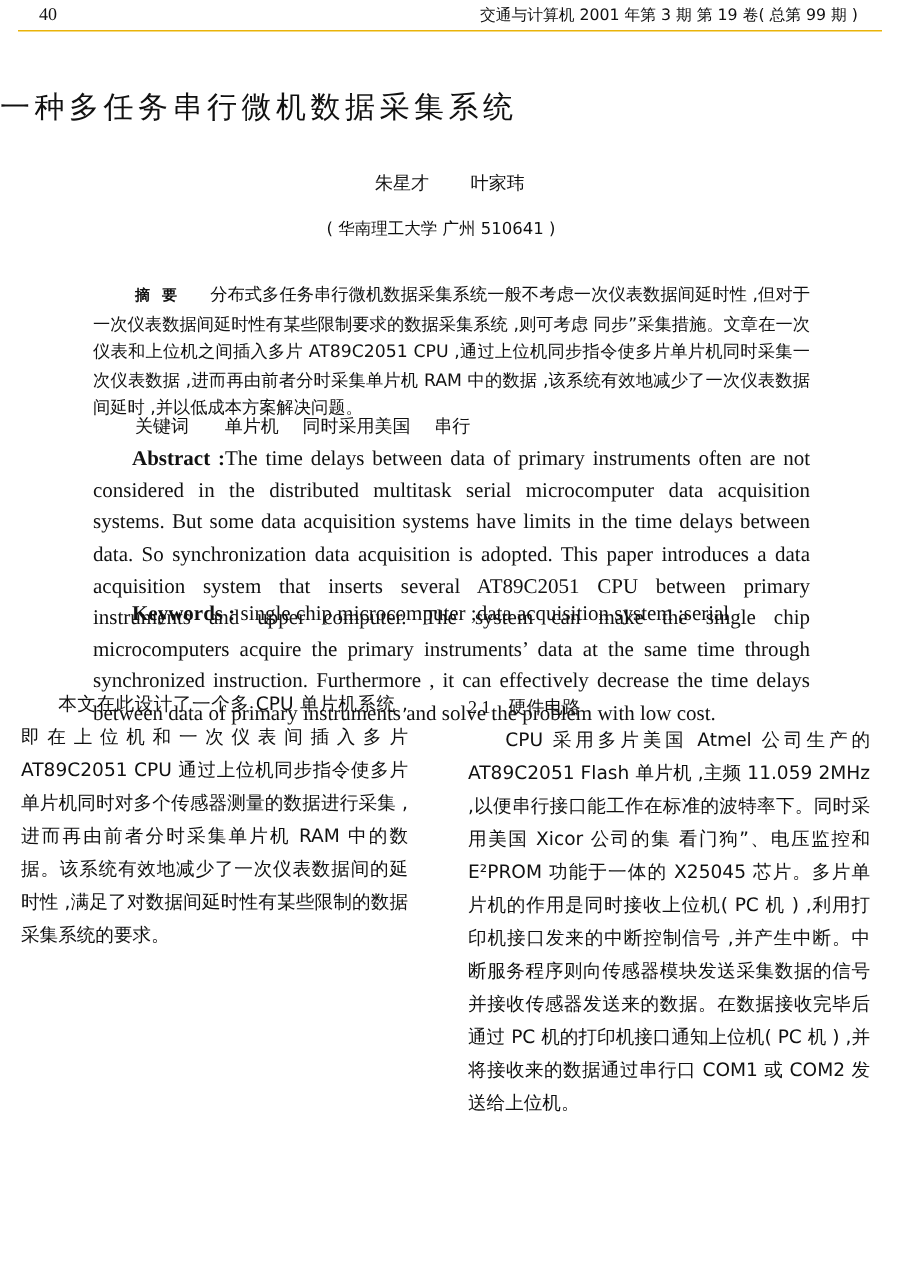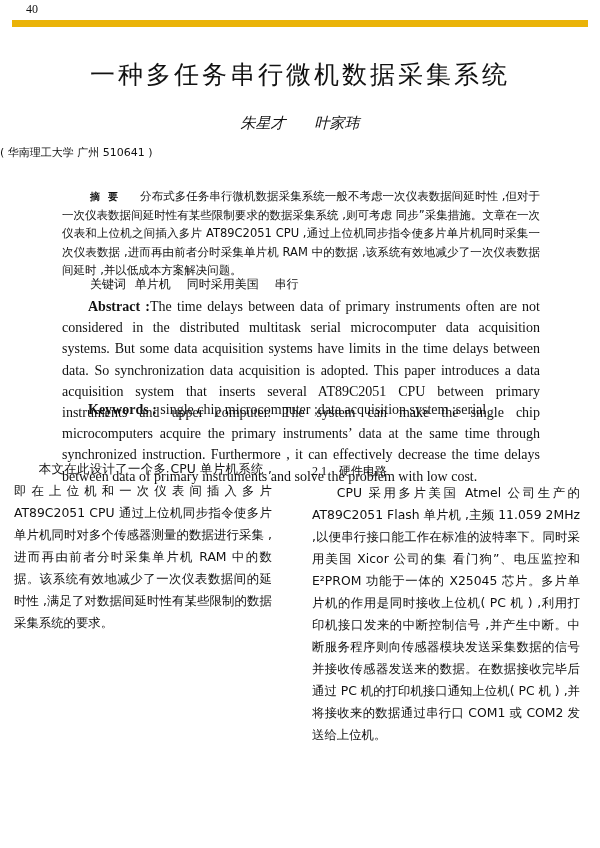--- a/index.html
+++ b/index.html
@@ -2,38 +2,38 @@
 <html><head>
 <meta charset="utf-8">
 <style>
   html, body { margin: 0; padding: 0; }
   body {
     width: 600px; height: 848px; background: #ffffff; color: #111;
     font-family: "DejaVu Sans", sans-serif; position: relative; overflow: hidden;
   }
   .header {
     position: absolute; left: 12px; right: 12px; top: 0; height: 20px;
-    border-bottom: 7px solid #eab308; font-size: 10.5px;
+    border-bottom: 1px solid #eab308; font-size: 10.5px;
   }
   .header .pagenum { position: absolute; left: 14px; top: 2px; font-family: "Liberation Serif", serif; font-size: 12px; }
   .header .journal { position: absolute; right: 16px; top: 3px; }
   .title {
-    position: absolute; left: 0; right: 0; top: 58px; text-align: center;
-    font-size: 25px; letter-spacing: 3px; font-weight: normal;
+    position: absolute; left: 0; right: 0; top: 58px; 
+    font-size: 20px; letter-spacing: 3px; font-weight: normal;
   }
-  .authors { position: absolute; left: 0; right: 0; top: 114px; text-align: center; font-size: 15px; font-style: italic; }
+  .authors { position: absolute; left: 0; right: 0; top: 114px; text-align: center; font-size: 12px; }
   .authors span { margin: 0 12px; }
-  .affil { position: absolute; left: 0; right: 12px; top: 145px; text-align: left; font-size: 11px; }
+  .affil { position: absolute; left: 0; right: 12px; top: 145px; text-align: center; font-size: 11px; }
   .abs-cn {
     position: absolute; left: 62px; width: 478px; top: 187px;
     font-size: 11.5px; line-height: 18.2px; text-align: justify;
   }
   .abs-cn .label { font-size: 10px; font-weight: bold; margin-left: 28px; margin-right: 14px; letter-spacing: 8px; }
   .kw-cn { position: absolute; left: 90px; top: 276px; font-size: 12px; }
-  .kw-cn .label { margin-right: 5px; }
+  .kw-cn .label { margin-right: 20px; }
   .kw-cn span.k { margin-right: 12px; }
   .abs-en {
     position: absolute; left: 62px; width: 478px; top: 296px;
     font-family: "Liberation Serif", serif; font-size: 14px; line-height: 21.2px; text-align: justify;
   }
   .abs-en .label { font-weight: bold; margin-left: 26px; }
   .kw-en { position: absolute; left: 88px; top: 402px; font-family: "Liberation Serif", serif; font-size: 14px; }
   .kw-en .label { font-weight: bold; }
   .col { position: absolute; top: 458px; width: 258px; font-size: 12.4px; line-height: 22px; text-align: justify; }
   .col.left { left: 14px; }
@@ -44,20 +44,21 @@
   .h2 { font-size: 12px; margin: 2px 0 0 0; }
   .h2 .num { font-family: "Liberation Serif", serif; margin-right: 12px; }
   p { margin: 0; text-indent: 2em; }
   .hang { padding-left: 32px; text-indent: -32px; }
 </style>
 </head>
 <body>
 
 <div class="header">
   <span class="pagenum">40</span>
+  <span class="journal">交通与计算机   2001 年第 3 期   第 19 卷( 总第 99 期 )</span>
 </div>
 
 <div class="title">一种多任务串行微机数据采集系统</div>
 
 <div class="authors">
   <span>朱星才</span>
   <span>叶家玮</span>
 </div>
 
 <div class="affil">( 华南理工大学   广州 510641 )</div>

